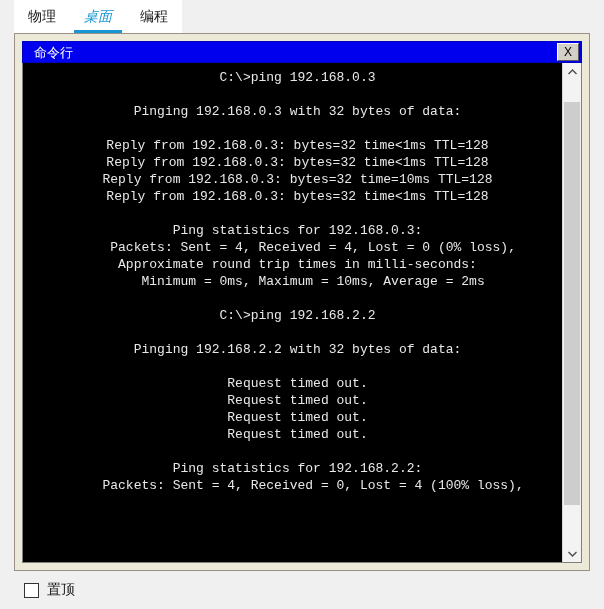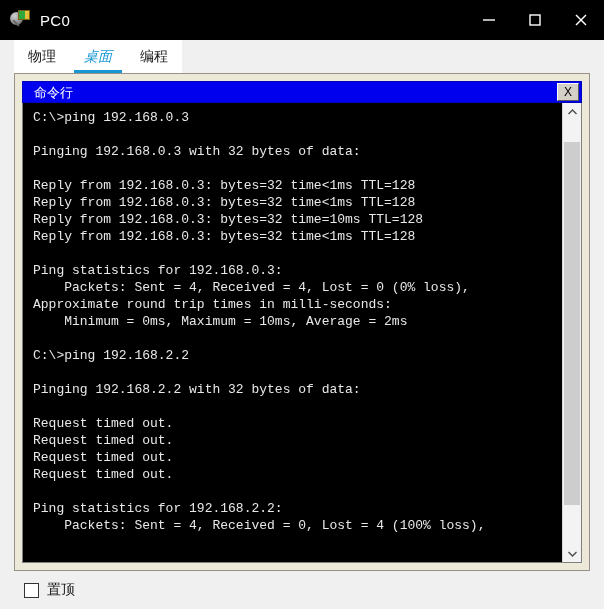--- a/index.html
+++ b/index.html
@@ -183,20 +183,21 @@
     font-family: "Liberation Sans", sans-serif;
   }
   .cmd-body {
     flex: 1 1 auto;
     display: flex;
     background: #000000;
     min-height: 0;
     border: 1px solid #7f7f7f;
     border-top: none;
     box-sizing: border-box;
+    text-align: center;
   }
   .console {
     flex: 1 1 auto;
     background: #000000;
     color: #e8e8e8;
     font-family: "Liberation Mono", "DejaVu Sans Mono", monospace;
     font-size: 13px;
     line-height: 17px;
     padding: 6px 0 0 10px;
     white-space: pre;
@@ -259,47 +260,20 @@
   .chk-label {
     font-size: 14px;
     color: #111111;
   }
 </style>
 </head>
 <body>
 
 <div class="window">
 
-  <div class="titlebar">
-    <div class="title-icon">
-      <div class="globe"></div>
-      <div class="handle"></div>
-      <div class="card"></div>
-      <div class="chip"></div>
-    </div>
-    <div class="title-text">PC0</div>
-    <div class="win-btns">
-      <div class="win-btn">
-        <svg width="14" height="14" viewBox="0 0 14 14">
-            <line x1="1" y1="7" x2="13" y2="7" stroke="#ffffff" stroke-width="1.4"></line>
-          </svg>
-      </div>
-      <div class="win-btn">
-        <svg width="14" height="14" viewBox="0 0 14 14">
-            <rect x="2" y="2" width="10" height="10" fill="none" stroke="#ffffff" stroke-width="1.4"></rect>
-          </svg>
-      </div>
-      <div class="win-btn">
-        <svg width="16" height="16" viewBox="0 0 16 16">
-            <line x1="3" y1="3" x2="13" y2="13" stroke="#ffffff" stroke-width="1.4"></line>
-            <line x1="13" y1="3" x2="3" y2="13" stroke="#ffffff" stroke-width="1.4"></line>
-          </svg>
-      </div>
-    </div>
-  </div>
 
   <div class="tabs-wrap">
     <div class="tabs">
       <div class="tab">物理</div>
       <div class="tab active">桌面</div>
       <div class="tab">编程</div>
     </div>
   </div>
 
   <div class="desktop-panel">

